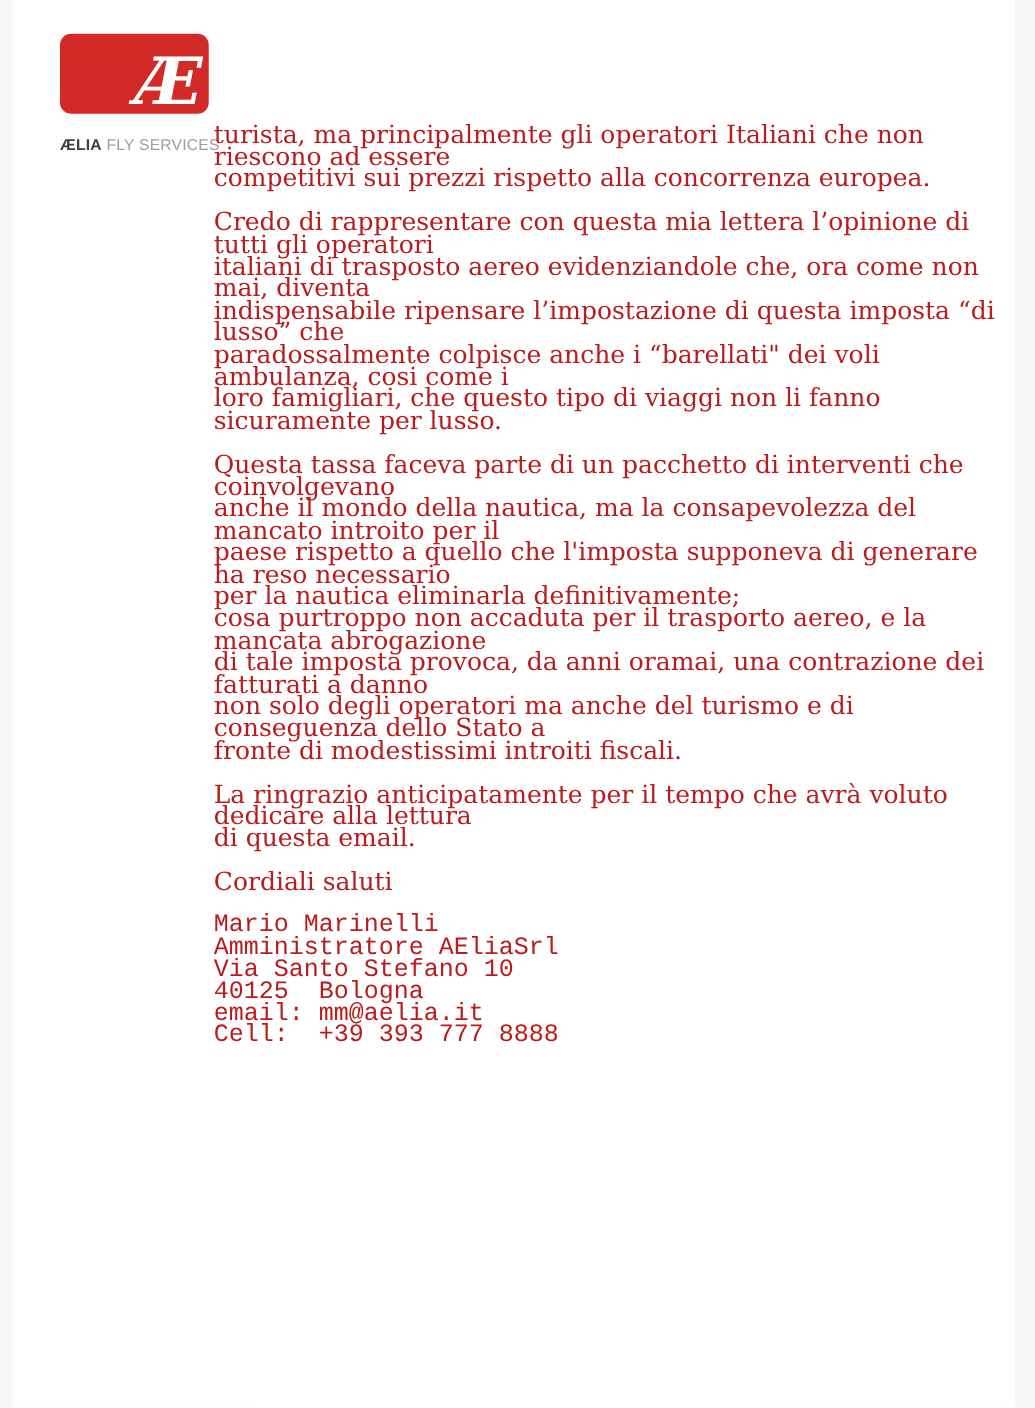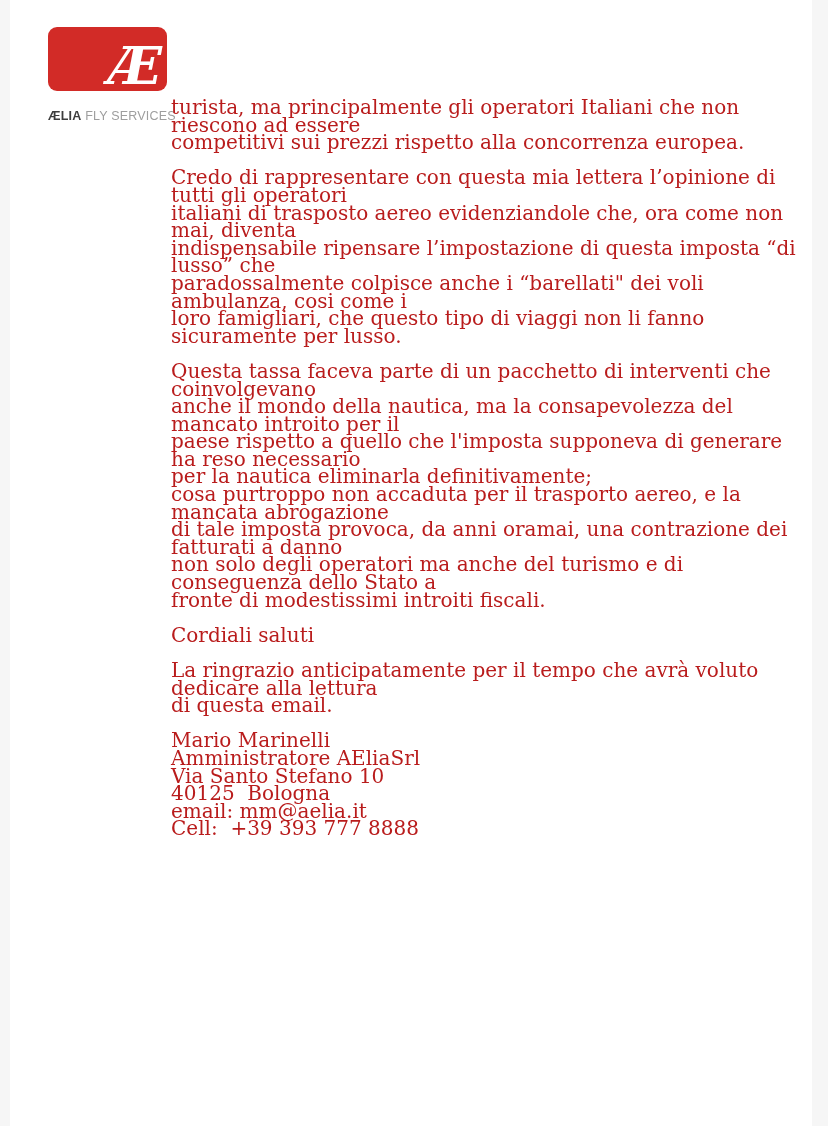--- a/index.html
+++ b/index.html
@@ -56,21 +56,21 @@
     width: 625px;
     font-family: "DejaVu Serif", serif;
     font-size: 20px;
     line-height: 17.6px;
     color: #b91c1c;
   }
   .letter-body p {
     margin: 0 0 17.6px 0;
     white-space: pre-wrap;
   }
-  .letter-body p:last-child { margin-bottom: 0; }
+  .letter-body p:last-child { margin-bottom: 0; font-family: Liberation Mono, monospace; }
 </style>
 </head>
 <body>
 
 <div class="canvas">
   <div class="page">
 
     <div class="logo">
       <div class="logo-box">
         <span class="logo-ae">Æ</span>
@@ -90,23 +90,23 @@
 paradossalmente colpisce anche i “barellati" dei voli ambulanza, cosi come i
 loro famigliari, che questo tipo di viaggi non li fanno sicuramente per lusso.</p>
       <p>Questa tassa faceva parte di un pacchetto di interventi che coinvolgevano
 anche il mondo della nautica, ma la consapevolezza del mancato introito per il
 paese rispetto a quello che l'imposta supponeva di generare ha reso necessario
 per la nautica eliminarla definitivamente;
 cosa purtroppo non accaduta per il trasporto aereo, e la mancata abrogazione
 di tale imposta provoca, da anni oramai, una contrazione dei fatturati a danno
 non solo degli operatori ma anche del turismo e di conseguenza dello Stato a
 fronte di modestissimi introiti fiscali.</p>
-      <p>Cordiali saluti</p>
       <p>La ringrazio anticipatamente per il tempo che avrà voluto dedicare alla lettura
 di questa email.</p>
+      <p>Cordiali saluti</p>
       <p>Mario Marinelli
 Amministratore AEliaSrl
 Via Santo Stefano 10
 40125  Bologna
 email: mm@aelia.it
 Cell:  +39 393 777 8888</p>
     </div>
 
   </div>
 </div>

